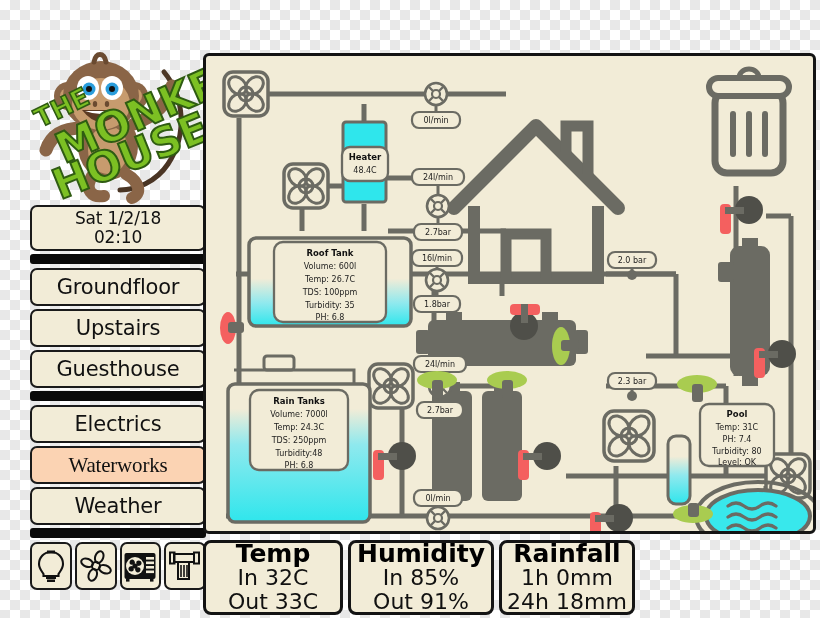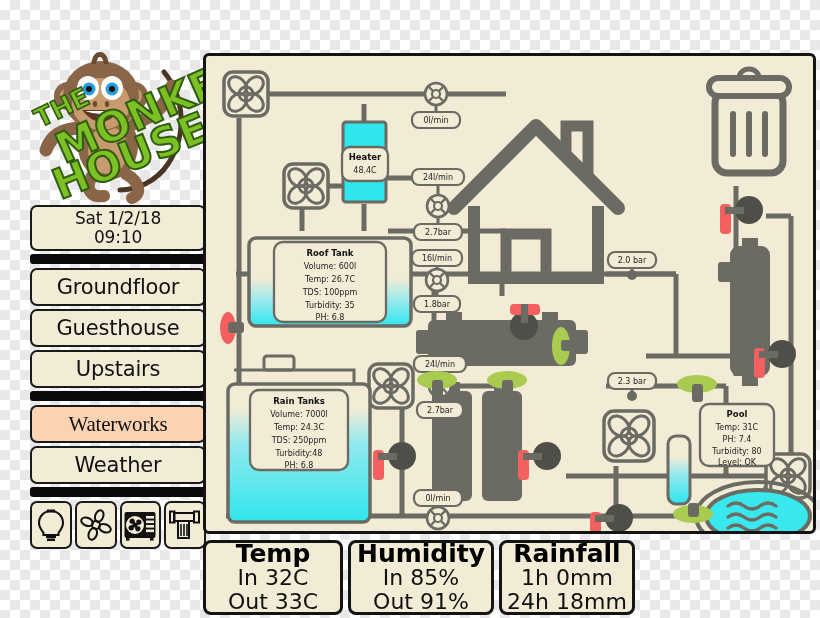--- a/index.html
+++ b/index.html
@@ -145,37 +145,40 @@
         <text x="48" y="140" transform="rotate(-24 48 140)" font-family="DejaVu Sans, sans-serif" font-size="42" font-weight="bold" fill="#7cc023" stroke="#2f5c12" stroke-width="2">MONKEY</text>
         <text x="44" y="176" transform="rotate(-22 44 176)" font-family="DejaVu Sans, sans-serif" font-size="42" font-weight="bold" fill="#7cc023" stroke="#2f5c12" stroke-width="2">HOUSE</text>
       </g>
     </svg>
   </div>
 
   <div id="sidebar">
 
     <div class="side-btn clock">
       <span>Sat 1/2/18</span>
-      <span>09:10</span>
+      <span>02:10</span>
     </div>
 
     <div class="side-sep"></div>
 
     <div class="side-btn">
       <span>Groundfloor</span>
     </div>
     <div class="side-btn">
+      <span>Upstairs</span>
+    </div>
+    <div class="side-btn">
       <span>Guesthouse</span>
     </div>
+
+    <div class="side-sep"></div>
+
     <div class="side-btn">
-      <span>Upstairs</span>
-    </div>
-
-    <div class="side-sep"></div>
-
+      <span>Electrics</span>
+    </div>
     <div class="side-btn active">
       <span>Waterworks</span>
     </div>
     <div class="side-btn">
       <span>Weather</span>
     </div>
 
     <div class="side-sep"></div>
 
 

